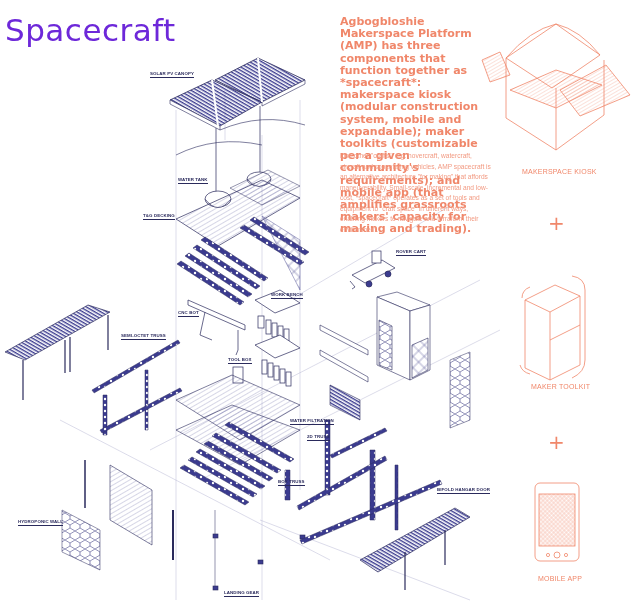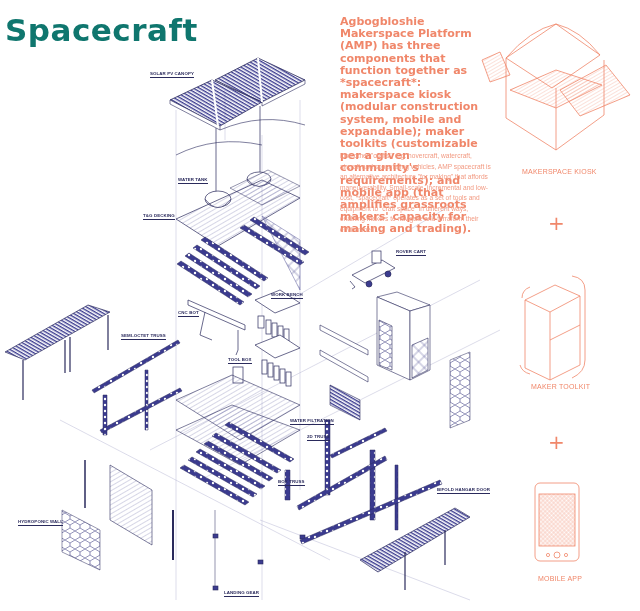--- a/index.html
+++ b/index.html
@@ -1,20 +1,20 @@
 <!DOCTYPE html>
 <html><head>
   <meta charset="utf-8">
   <style>
     html, body { margin: 0; padding: 0; background: #ffffff; }
     body { width: 640px; height: 611px; position: relative; overflow: hidden; font-family: "Liberation Sans", sans-serif; }
     .title {
       position: absolute; left: 5px; top: 15px;
-      font-family: "DejaVu Sans", sans-serif; font-weight: bold;
-      font-size: 31px; color: #0f766e; letter-spacing: 0.5px; line-height: 1;
+      font-family: "DejaVu Sans", sans-serif; font-weight: normal;
+      font-size: 31px; color: #6d28d9; letter-spacing: 0.5px; line-height: 1;
     }
     .intro {
       position: absolute; left: 340px; top: 16px; width: 150px;
       font-family: "DejaVu Sans", sans-serif; font-weight: bold;
       font-size: 11px; line-height: 12.2px; color: #f0876a;
     }
     .body-text {
       position: absolute; left: 340px; top: 151px; width: 152px;
       font-family: "Liberation Sans", sans-serif;
       font-size: 6.6px; line-height: 10.5px; color: #f29a82;

